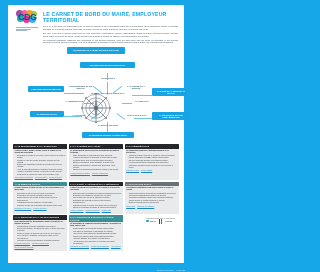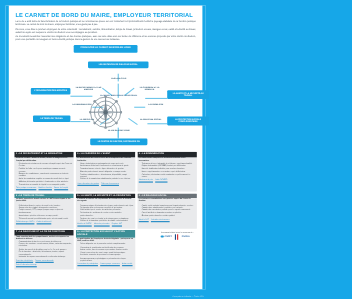--- a/index.html
+++ b/index.html
@@ -66,20 +66,37 @@
   .pbar{display:inline-block;width:3px;height:5px;background:linear-gradient(to right,#1b4a8a 33%,#ffffff 33% 66%,#d6373c 66%);}
   .credit{position:absolute;right:7px;bottom:1.5px;font-size:1.55px;color:#bfe8fa;}
 </style>
 </head>
 <body>
 
 <div class="poster">
   <div class="sheet">
 
     <div class="header">
+      <div class="logo">
+        <div class="logo-mark">
+          <span class="b" style="left:0;top:0;width:7px;height:7px;background:#8e2b8f;opacity:.85;"></span>
+          <span class="b" style="left:5px;top:0;width:7px;height:7px;background:#e94e9c;opacity:.85;"></span>
+          <span class="b" style="left:10px;top:0;width:7px;height:7px;background:#f39200;opacity:.85;"></span>
+          <span class="b" style="left:15px;top:1px;width:6px;height:6px;background:#95c11f;opacity:.85;"></span>
+          <span class="b" style="left:1px;top:5px;width:7px;height:7px;background:#00a0a8;opacity:.85;"></span>
+          <span class="b" style="left:7px;top:6px;width:7px;height:7px;background:#e6007e;opacity:.8;"></span>
+          <span class="b" style="left:13px;top:6px;width:7px;height:7px;background:#009fe3;opacity:.8;"></span>
+          <span class="cg">CDG</span>
+        </div>
+        <div class="logo-sub">
+          <i></i>
+            <i class="s"></i>
+            <i class="t"></i>
+        </div>
+      </div>
       <div class="head-txt">
         <div class="title">LE CARNET DE BORD DU MAIRE, EMPLOYEUR TERRITORIAL</div>
         <div class="para">
           <p>La loi du 6 août 2019 de transformation de la fonction publique et les ordonnances prises sur son fondement ont profondément modifié le paysage statutaire de la fonction publique territoriale. Le carnet de bord du maire, employeur territorial, vous guide pas à pas.</p>
           <p>Élu local, vous êtes le premier employeur de votre collectivité : recrutement, carrière, rémunération, temps de travail, protection sociale, dialogue social, santé et sécurité au travail, autant de sujets sur lesquels le Centre de Gestion vous accompagne au quotidien.</p>
           <p>Ce document rassemble l'essentiel des obligations et des bonnes pratiques, avec les liens utiles vers les textes de référence et les services proposés par votre Centre de Gestion, pour vous permettre de naviguer en toute sécurité juridique dans la gestion de vos ressources humaines.</p>
         </div>
       </div>
     </div>
 

